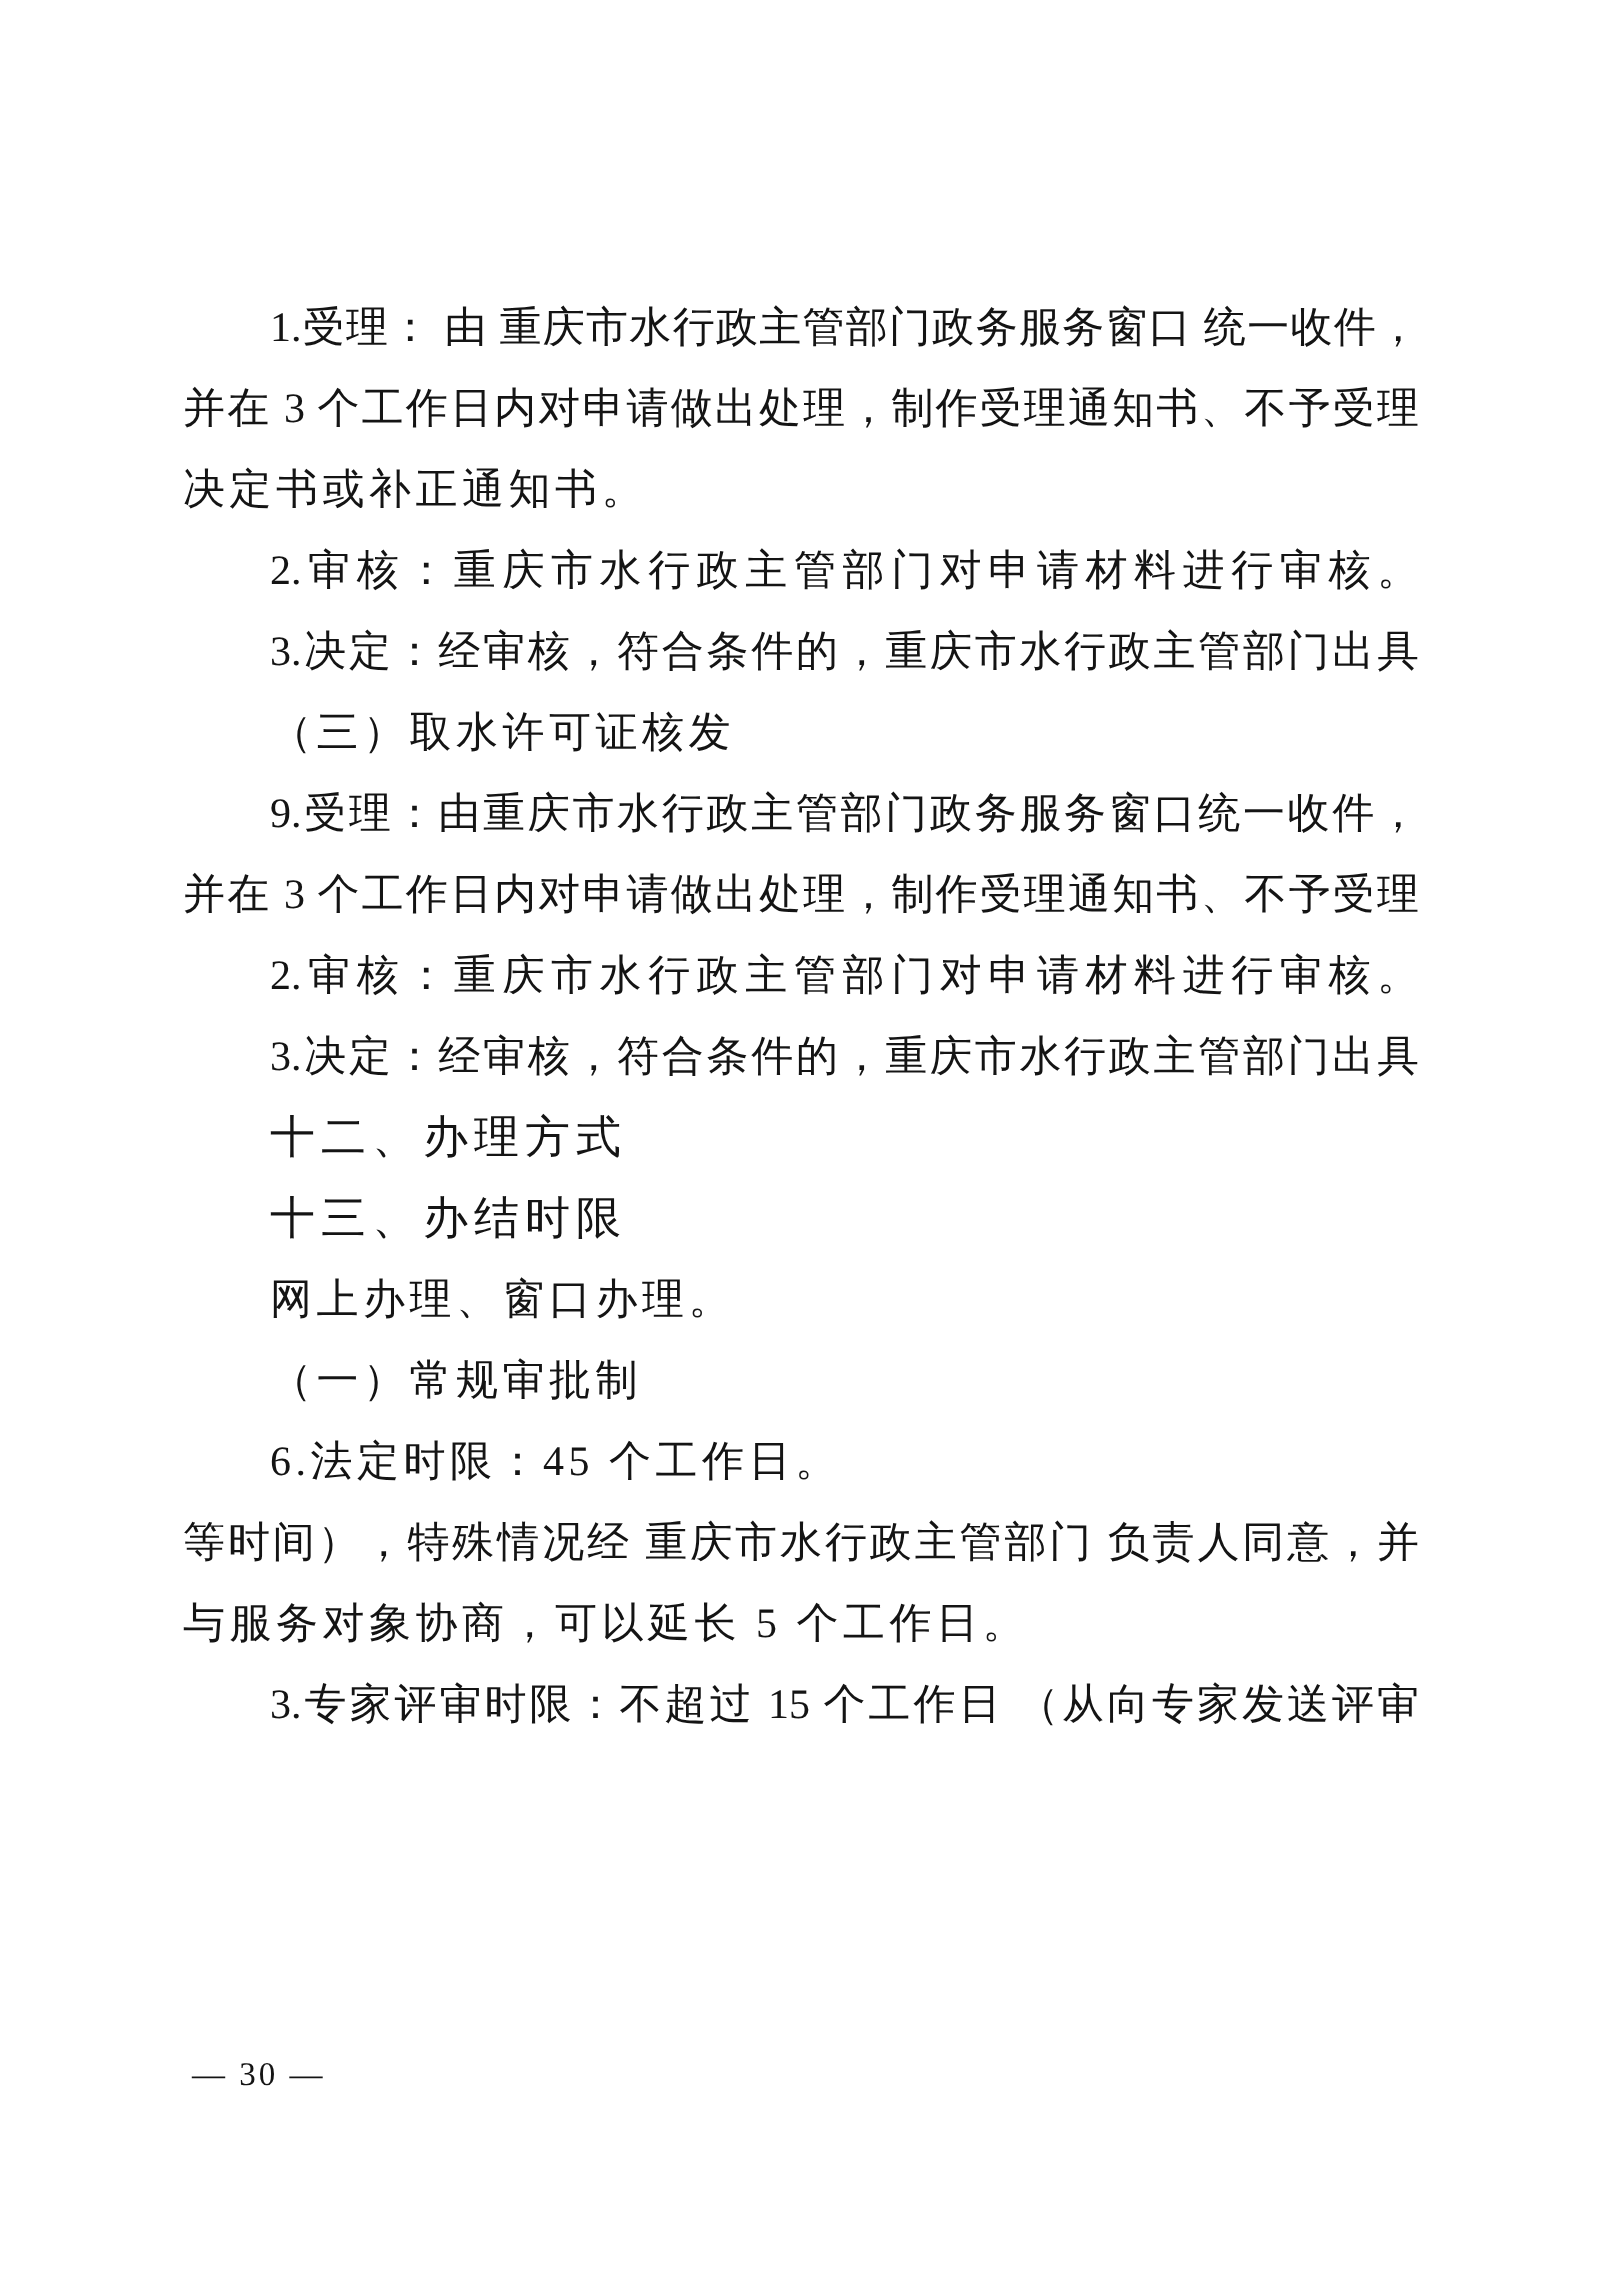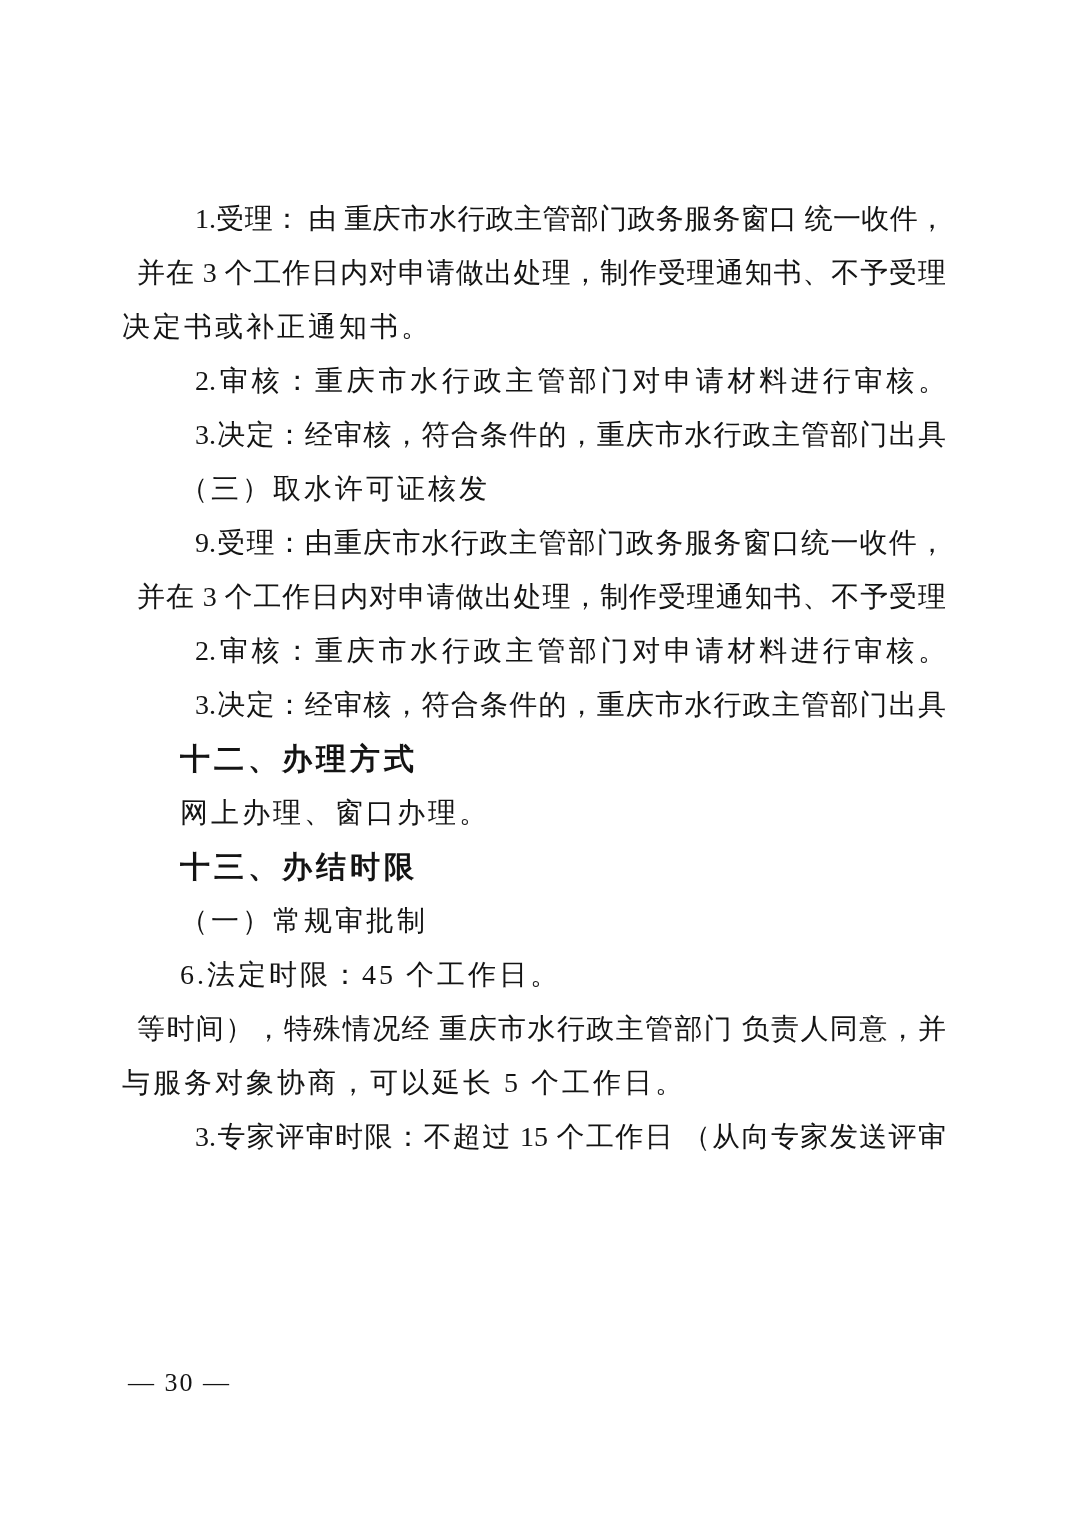--- a/index.html
+++ b/index.html
@@ -24,39 +24,38 @@
   .line {
     font-size: 28px;
     line-height: 54px;
     height: 54px;
     white-space: nowrap;
     text-align: justify;
     overflow: visible;
   }
   .line.full {
     text-align-last: justify;
-    margin-left: 15px;
   }
   .line:not(.full) {
     letter-spacing: 3px;
   }
   .line.indent {
     text-indent: 58px;
   }
   .line.heading {
     font-family: "Liberation Sans", sans-serif;
-    font-weight: bold;
+    font-weight: normal;
     font-size: 30px;
     letter-spacing: 4px;
   }
   .footer {
     position: absolute;
     left: 128px;
     top: 1368px;
-    font-size: 26px;
+    font-size: 22px;
     line-height: 30px;
     letter-spacing: 2px;
     font-family: "Liberation Serif", serif;
     color: #141414;
   }
 </style>
 </head>
 <body>
 
 <div class="doc">
@@ -64,22 +63,22 @@
   <div class="line full">并在 3 个工作日内对申请做出处理，制作受理通知书、不予受理</div>
   <div class="line">决定书或补正通知书。</div>
   <div class="line indent full">2.审核：重庆市水行政主管部门对申请材料进行审核。</div>
   <div class="line indent full">3.决定：经审核，符合条件的，重庆市水行政主管部门出具</div>
   <div class="line indent">（三）取水许可证核发</div>
   <div class="line indent full">9.受理：由重庆市水行政主管部门政务服务窗口统一收件，</div>
   <div class="line full">并在 3 个工作日内对申请做出处理，制作受理通知书、不予受理</div>
   <div class="line indent full">2.审核：重庆市水行政主管部门对申请材料进行审核。</div>
   <div class="line indent full">3.决定：经审核，符合条件的，重庆市水行政主管部门出具</div>
   <div class="line indent heading">十二、办理方式</div>
+  <div class="line indent heading">十三、办结时限</div>
   <div class="line indent">网上办理、窗口办理。</div>
-  <div class="line indent heading">十三、办结时限</div>
   <div class="line indent">（一）常规审批制</div>
   <div class="line indent">6.法定时限：45 个工作日。</div>
   <div class="line full">等时间），特殊情况经 重庆市水行政主管部门 负责人同意，并</div>
   <div class="line">与服务对象协商，可以延长 5 个工作日。</div>
   <div class="line indent full">3.专家评审时限：不超过 15 个工作日 （从向专家发送评审</div>
 </div>
 
 <div class="footer">— 30 —</div>
 
 </body></html>

